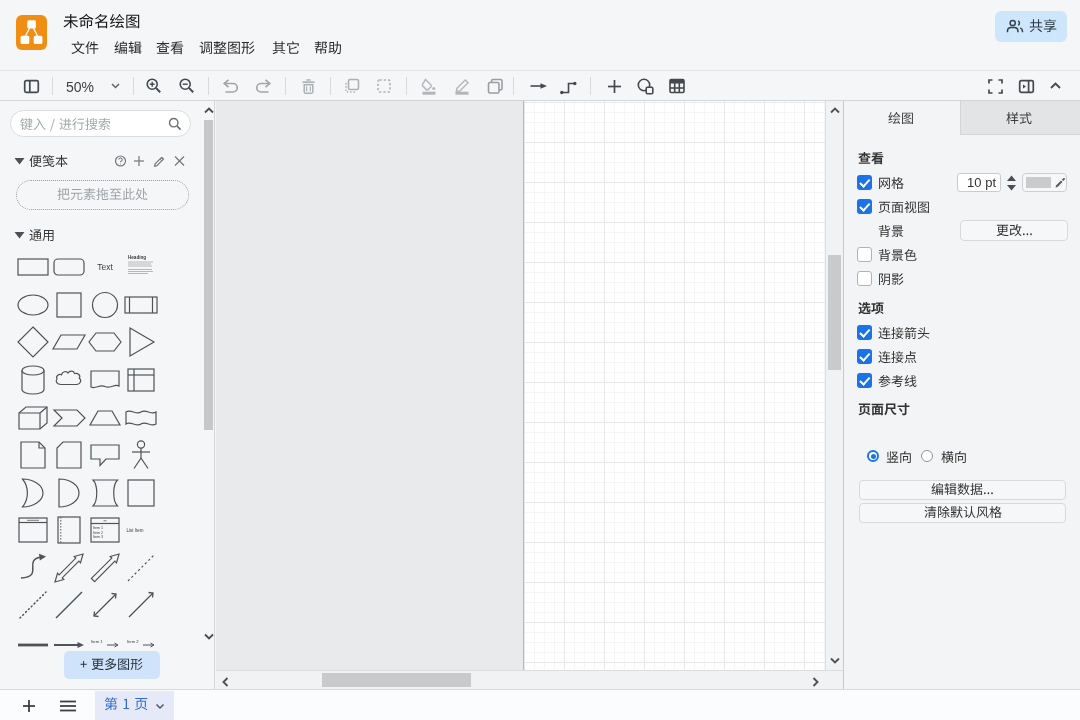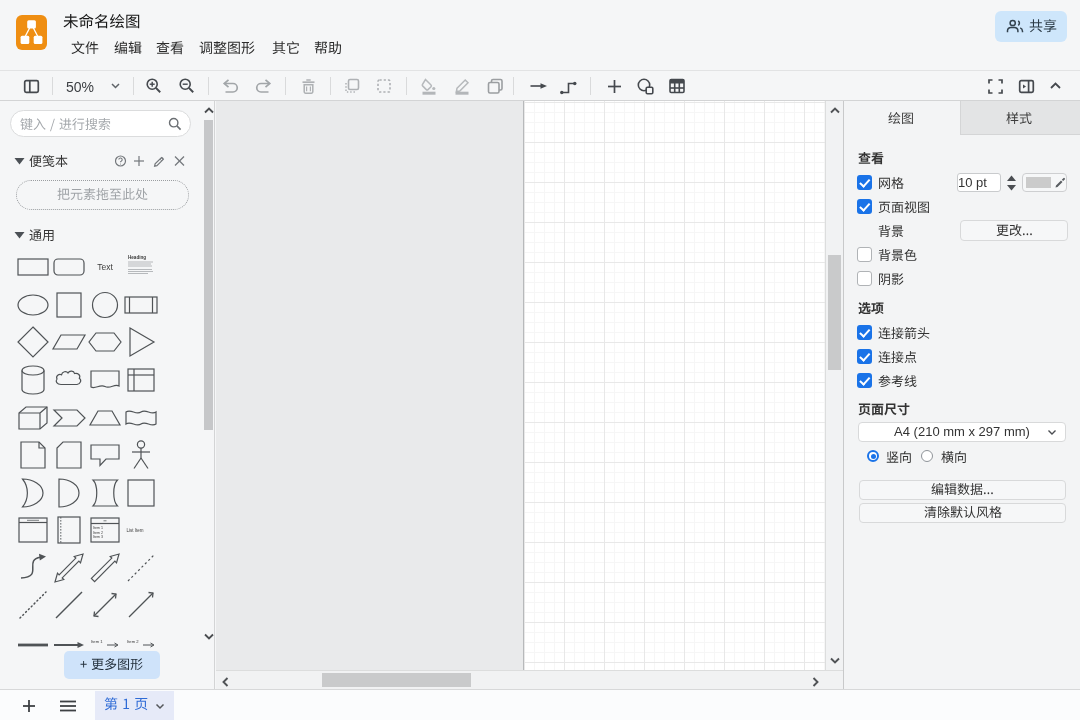--- a/index.html
+++ b/index.html
@@ -551,21 +551,21 @@
   </div>
   <div class="rphdr" style="top:49px;"><svg width="26" height="18" viewBox="0 0 26 18" fill="#333333">
         <path transform="translate(0.0,13) scale(0.013000,-0.013000)" d="M324 220H662V169H324ZM324 346H662V296H324ZM61 44V-61H940V44ZM437 850V738H53V634H321C244 557 135 491 24 455C49 432 84 388 101 360C136 374 171 391 205 410V90H788V417C823 397 859 381 896 367C912 397 948 442 974 465C861 499 749 560 669 634H949V738H556V850ZM230 425C309 474 380 535 437 605V454H556V606C616 535 691 473 773 425Z"></path>
         <path transform="translate(13.0,13) scale(0.013000,-0.013000)" d="M368 199H731V155H368ZM368 274V317H731V274ZM368 80H731V35H368ZM818 846C648 818 359 806 113 806C124 782 134 743 136 717C214 716 298 717 382 720L369 677H124V587H338L319 544H54V449H268C208 353 128 270 23 213C46 190 81 146 98 118C157 152 209 193 254 239V-92H368V-56H731V-92H851V407H382L405 449H946V544H450L467 587H891V677H498L512 725C649 732 781 743 887 761Z"></path>
       </svg></div>
   <div class="cb on" style="top:74px;"></div>
     <span class="cblabel" style="top:74px;"><svg width="26" height="18" viewBox="0 0 26 18" fill="#333333">
         <path transform="translate(0.0,13) scale(0.013000,-0.013000)" d="M194 536C239 481 288 416 333 352C295 245 242 155 172 88C188 79 218 57 230 46C291 110 340 191 379 285C411 238 438 194 457 157L506 206C482 249 447 303 407 360C435 443 456 534 472 632L403 640C392 565 377 494 358 428C319 480 279 532 240 578ZM483 535C529 480 577 415 620 350C580 240 526 148 452 80C469 71 498 49 511 38C575 103 625 184 664 280C699 224 728 171 747 127L799 171C776 224 738 290 693 358C720 440 740 531 755 630L687 638C676 564 662 494 644 428C608 479 570 529 532 574ZM88 780V-78H164V708H840V20C840 2 833 -3 814 -4C795 -5 729 -6 663 -3C674 -23 687 -57 692 -77C782 -78 837 -76 869 -64C902 -52 915 -28 915 20V780Z"></path>
         <path transform="translate(13.0,13) scale(0.013000,-0.013000)" d="M575 667H794C764 604 723 546 675 496C627 545 590 597 563 648ZM202 840V626H52V555H193C162 417 95 260 28 175C41 158 60 129 67 109C117 175 165 284 202 397V-79H273V425C304 381 339 327 355 299L400 356C382 382 300 481 273 511V555H387L363 535C380 523 409 497 422 484C456 514 490 550 521 590C548 543 583 495 626 450C541 377 441 323 341 291C356 276 375 248 384 230C410 240 436 250 462 262V-81H532V-37H811V-77H884V270L930 252C941 271 962 300 977 315C878 345 794 392 726 449C796 522 853 610 889 713L842 735L828 732H612C628 761 642 791 654 822L582 841C543 739 478 641 403 570V626H273V840ZM532 29V222H811V29ZM511 287C570 318 625 356 676 401C725 358 782 319 847 287Z"></path>
       </svg></span>
-  <div class="abs" style="left:113px;top:72px;width:44px;height:19px;background:#fff;border:1px solid #c9cbcd;border-radius:3px;font-size:13px;color:#333;text-align:left;padding:1px 4px 0 0;">10 pt</div>
+  <div class="abs" style="left:113px;top:72px;width:44px;height:19px;background:#fff;border:1px solid #c9cbcd;border-radius:3px;font-size:13px;color:#333;text-align:right;padding:1px 4px 0 0;">10 pt</div>
   <svg class="abs" style="left:162px;top:74px;" width="11" height="16" viewBox="0 0 11 16">
       <polygon points="5.5,0.5 10,6 1,6" fill="#4b4e52"></polygon>
       <polygon points="5.5,15.5 10,10 1,10" fill="#4b4e52"></polygon>
     </svg>
   <div class="abs" style="left:178px;top:72px;width:45px;height:19px;background:#f6f7f8;border:1px solid #cecfd1;border-radius:4px;">
     <div class="abs" style="left:3px;top:3px;width:25px;height:11px;background:#cbcbcb;"></div>
     <svg class="abs" style="left:31px;top:3px;" width="12" height="12" viewBox="0 0 12 12">
         <path d="M1.5 10.5 L2 8.5 L7 3.5 L8.5 5 L3.5 10 Z M7.8 2.7 L9.3 1.2 a0.9 0.9 0 0 1 1.4 0 a0.9 0.9 0 0 1 0 1.4 L9.2 4.1 Z" fill="#5a5e62"></path>
       </svg>
   </div>
@@ -622,25 +622,20 @@
         <path transform="translate(0.0,13) scale(0.013000,-0.013000)" d="M548 401C480 353 353 308 254 284C272 269 291 247 302 231C404 260 530 310 610 368ZM635 284C547 219 381 166 239 140C254 124 272 100 282 82C433 115 598 174 698 253ZM761 177C649 69 422 8 176 -17C191 -34 205 -62 213 -82C470 -50 703 18 829 144ZM179 591C202 599 233 602 404 611C390 578 374 547 356 517H53V450H307C237 365 145 299 39 253C56 239 85 209 96 194C216 254 322 338 401 450H606C681 345 801 250 915 199C926 218 950 246 966 261C867 298 761 370 691 450H950V517H443C460 548 476 581 489 615L769 628C795 605 817 583 833 564L895 609C840 670 728 754 637 810L579 771C617 746 659 717 699 686L312 672C375 710 439 757 499 808L431 845C359 775 260 710 228 693C200 676 177 665 157 663C165 643 175 607 179 591Z"></path>
         <path transform="translate(13.0,13) scale(0.013000,-0.013000)" d="M836 794C764 703 675 619 575 544H490V658H708V722H490V840H416V722H159V658H416V544H70V478H482C345 388 194 313 40 259C52 242 68 209 75 192C165 227 254 268 341 315C318 260 290 199 266 155H712C697 63 681 18 659 3C648 -5 635 -6 610 -6C583 -6 502 -5 428 2C442 -18 452 -47 453 -68C527 -73 597 -73 631 -72C672 -70 695 -66 718 -46C750 -18 772 46 792 183C795 194 797 217 797 217H375L419 317H845V378H449C500 409 550 443 597 478H939V544H681C760 610 832 682 894 759Z"></path>
         <path transform="translate(26.0,13) scale(0.013000,-0.013000)" d="M54 54 70 -18C162 10 282 46 398 80L387 144C264 109 137 74 54 54ZM704 780C754 756 817 717 849 689L893 736C861 763 797 800 748 822ZM72 423C86 430 110 436 232 452C188 387 149 337 130 317C99 280 76 255 54 251C63 232 74 197 78 182C99 194 133 204 384 255C382 270 382 298 384 318L185 282C261 372 337 482 401 592L338 630C319 593 297 555 275 519L148 506C208 591 266 699 309 804L239 837C199 717 126 589 104 556C82 522 65 499 47 494C56 474 68 438 72 423ZM887 349C847 286 793 228 728 178C712 231 698 295 688 367L943 415L931 481L679 434C674 476 669 520 666 566L915 604L903 670L662 634C659 701 658 770 658 842H584C585 767 587 694 591 623L433 600L445 532L595 555C598 509 603 464 608 421L413 385L425 317L617 353C629 270 645 195 666 133C581 76 483 31 381 0C399 -17 418 -44 428 -62C522 -29 611 14 691 66C732 -24 786 -77 857 -77C926 -77 949 -44 963 68C946 75 922 91 907 108C902 19 892 -4 865 -4C821 -4 784 37 753 110C832 170 900 241 950 319Z"></path>
       </svg></span>
   <div class="rphdr" style="top:300px;"><svg width="52" height="18" viewBox="0 0 52 18" fill="#333333">
         <path transform="translate(0.0,13) scale(0.013000,-0.013000)" d="M441 449V270C441 173 385 70 40 6C67 -18 101 -65 114 -91C487 -13 565 124 565 268V449ZM536 95C650 45 806 -36 880 -91L954 3C874 57 714 132 604 176ZM149 601V135H272V491H738V138H867V601H503C517 628 532 659 546 691H942V802H67V691H411C403 661 393 629 384 601Z"></path>
         <path transform="translate(13.0,13) scale(0.013000,-0.013000)" d="M416 315H570V240H416ZM416 409V479H570V409ZM416 146H570V72H416ZM50 792V679H416C412 649 406 618 401 589H91V-90H207V-39H786V-90H908V589H526L554 679H954V792ZM207 72V479H309V72ZM786 72H678V479H786Z"></path>
         <path transform="translate(26.0,13) scale(0.013000,-0.013000)" d="M161 816V517C161 357 151 138 21 -9C49 -24 103 -69 123 -94C235 33 273 226 285 390H498C563 156 672 -6 887 -82C905 -48 942 4 970 29C784 85 676 214 622 390H878V816ZM289 699H752V507H289V517Z"></path>
         <path transform="translate(39.0,13) scale(0.013000,-0.013000)" d="M142 397C210 322 285 218 313 150L424 219C392 290 313 388 245 459ZM600 849V649H45V529H600V69C600 46 590 38 566 38C539 38 454 37 370 41C391 6 416 -55 424 -92C530 -93 611 -88 661 -68C710 -48 728 -13 728 68V529H956V649H728V849Z"></path>
       </svg></div>
-  <div class="rbtn" style="left:14px;top:321px;width:208px;height:20px;line-height:18px;background:#fff;">A4 (210 mm x 297 mm)
-    <svg class="abs" style="right:8px;top:6px;" width="10" height="7" viewBox="0 0 10 7">
-        <path d="M1.5 1.5 L5 5 L8.5 1.5" fill="none" stroke="#4b4e52" stroke-width="1.4"></path>
-      </svg>
-  </div>
   <div class="abs" style="left:23px;top:349px;width:12px;height:12px;border-radius:50%;border:2px solid #1a73e8;background:#fff;">
       <div class="abs" style="left:1.5px;top:1.5px;width:5px;height:5px;border-radius:50%;background:#1a73e8;"></div>
     </div>
   <span class="cblabel" style="left:42px;top:348px;"><svg width="26" height="18" viewBox="0 0 26 18" fill="#333333">
         <path transform="translate(0.0,13) scale(0.013000,-0.013000)" d="M112 775V366H181V775ZM303 819V332H371V819ZM249 169C275 122 300 59 308 17L382 40C371 81 346 142 318 188ZM442 343 446 336 447 333C459 310 470 284 477 260H105V192H905V260H552C545 289 529 327 511 357C566 381 618 410 665 446C732 391 813 350 908 324C918 344 940 375 956 391C865 411 786 446 721 494C797 567 857 661 891 780L846 797L832 795H442V729H485L474 726C506 636 552 559 612 496C550 452 480 419 407 398C419 385 433 362 442 343ZM540 729H799C768 655 722 592 666 540C612 593 570 656 540 729ZM685 189C671 137 644 65 619 10H56V-59H946V10H693C715 59 739 119 760 172Z"></path>
         <path transform="translate(13.0,13) scale(0.013000,-0.013000)" d="M438 842C424 791 399 721 374 667H99V-80H173V594H832V20C832 2 826 -4 806 -4C785 -5 716 -6 644 -2C655 -24 666 -59 670 -80C762 -80 824 -79 860 -67C895 -54 907 -30 907 20V667H457C482 715 509 773 531 827ZM373 394H626V198H373ZM304 461V58H373V130H696V461Z"></path>
       </svg></span>
   <div class="abs" style="left:77px;top:349px;width:12px;height:12px;border-radius:50%;border:1px solid #8f9499;background:#fff;"></div>
   <span class="cblabel" style="left:97px;top:348px;"><svg width="26" height="18" viewBox="0 0 26 18" fill="#333333">
         <path transform="translate(0.0,13) scale(0.013000,-0.013000)" d="M544 88C501 47 414 -2 340 -30C356 -43 379 -67 391 -81C463 -51 553 -1 610 48ZM723 43C790 7 874 -47 915 -82L972 -35C928 0 841 51 778 85ZM191 840V626H51V555H184C153 418 90 260 27 175C39 158 57 129 65 110C112 175 157 280 191 390V-79H261V394C291 344 326 281 341 249L383 308C366 334 288 447 261 481V555H368V521H626V447H412V110H923V447H696V521H961V585H816V686H938V748H816V840H746V748H586V840H515V748H397V686H515V585H380V626H261V840ZM586 585V686H746V585ZM479 253H626V165H479ZM696 253H853V165H696ZM479 392H626V306H479ZM696 392H853V306H696Z"></path>

